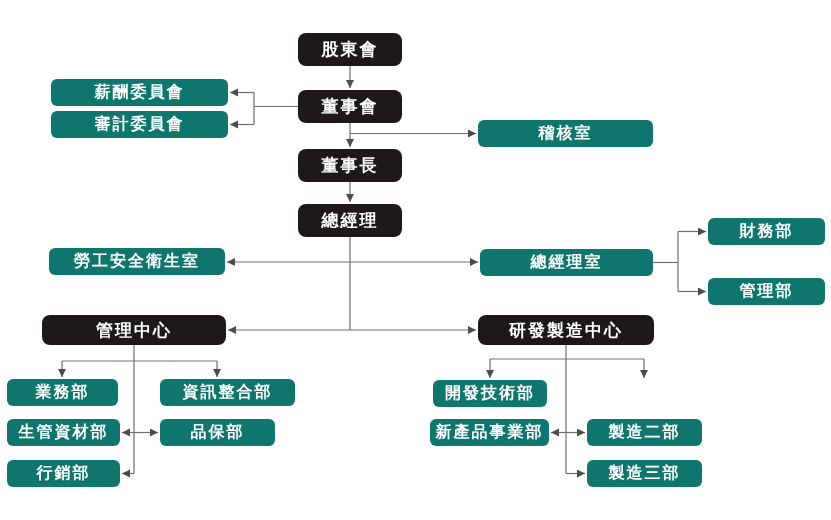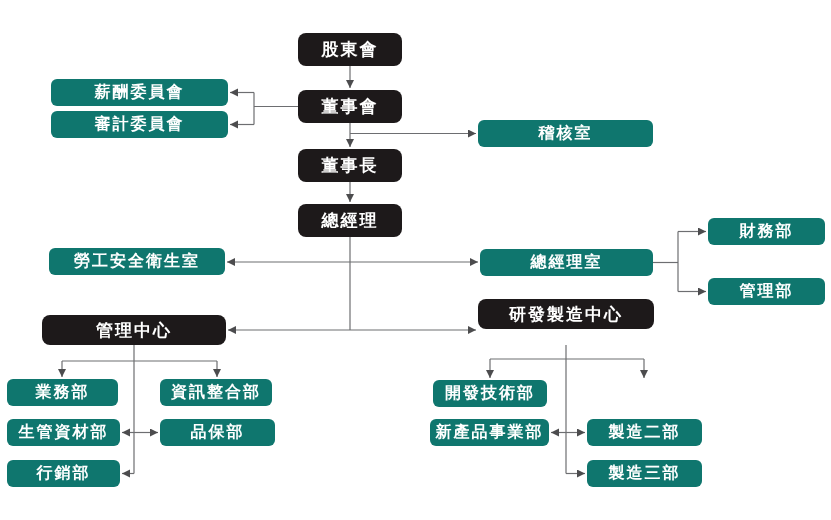--- a/index.html
+++ b/index.html
@@ -132,21 +132,21 @@
     </div>
   <div class="node primary" style="left:298px; top:149px; width:104px; height:33px;">
       <span>董事長</span>
     </div>
   <div class="node primary" style="left:298px; top:204px; width:104px; height:33px;">
       <span>總經理</span>
     </div>
   <div class="node primary" style="left:42px;  top:315px; width:184px; height:30px;">
       <span>管理中心</span>
     </div>
-  <div class="node primary" style="left:478px; top:299px; width:176px; height:30px;">
+  <div class="node primary" style="left:478px; top:315px; width:176px; height:30px;">
       <span>研發製造中心</span>
     </div>
 
   <div class="node secondary" style="left:51px;  top:79px;  width:177px; height:27px;">
       <span>薪酬委員會</span>
     </div>
   <div class="node secondary" style="left:51px;  top:111px; width:177px; height:27px;">
       <span>審計委員會</span>
     </div>
   <div class="node secondary" style="left:478px; top:120px; width:175px; height:27px;justify-content:center;">
@@ -160,21 +160,21 @@
     </div>
   <div class="node secondary" style="left:708px; top:218px; width:117px; height:27px;">
       <span>財務部</span>
     </div>
   <div class="node secondary" style="left:708px; top:278px; width:117px; height:27px;">
       <span>管理部</span>
     </div>
   <div class="node secondary" style="left:7px;   top:379px; width:111px; height:27px;">
       <span>業務部</span>
     </div>
-  <div class="node secondary" style="left:160px; top:379px; width:112px; height:27px;">
+  <div class="node secondary" style="left:160px; top:379px; width:135px; height:27px;">
       <span>資訊整合部</span>
     </div>
   <div class="node secondary" style="left:7px;   top:419px; width:113px; height:27px;">
       <span>生管資材部</span>
     </div>
   <div class="node secondary" style="left:160px; top:419px; width:115px; height:27px;">
       <span>品保部</span>
     </div>
   <div class="node secondary" style="left:7px;   top:460px; width:113px; height:27px;">
       <span>行銷部</span>

